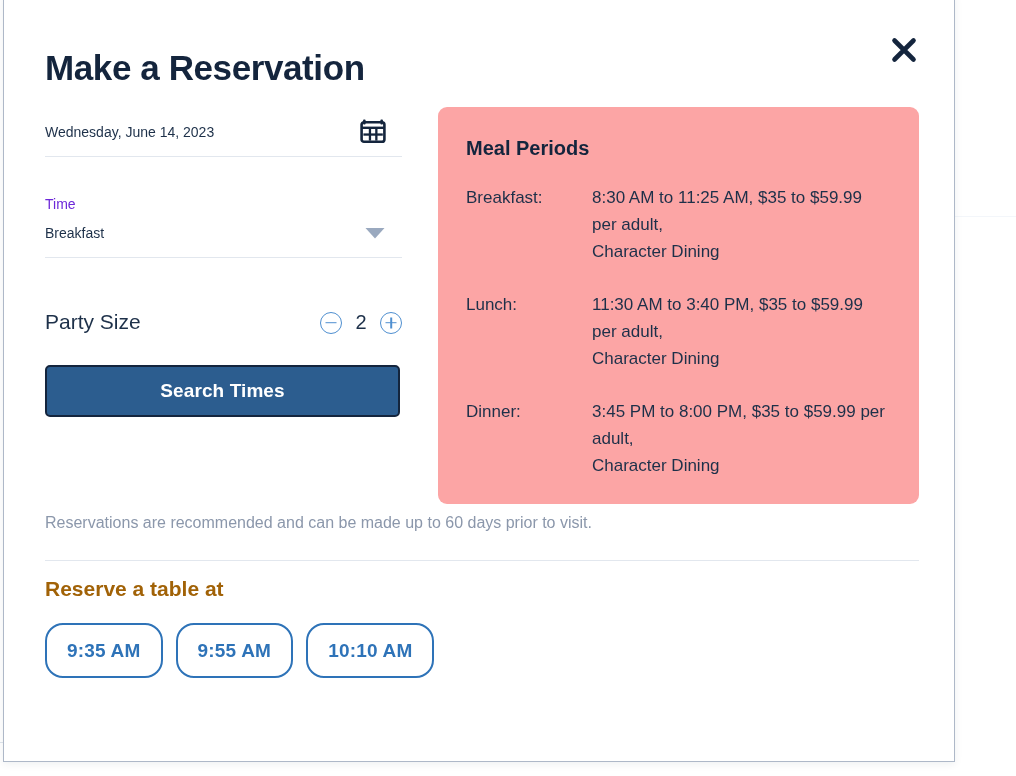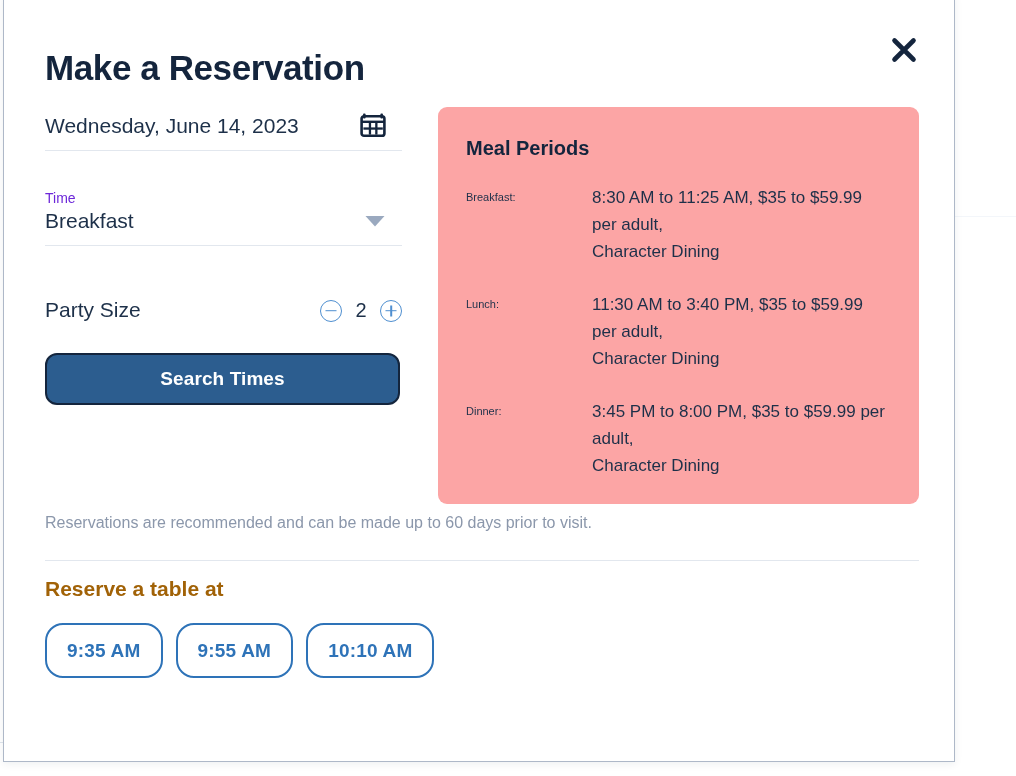--- a/index.html
+++ b/index.html
@@ -120,23 +120,24 @@
     border-bottom: 1px solid #e2e7ee;
     padding-bottom: 10px;
   }
   .field-label {
     font-size: 14px;
     line-height: 18px;
     color: #14253d;
   }
   .field-label.muted { color: #6d28d9; }
   .field-value {
-    font-size: 21px;
+    font-size: 14px;
     line-height: 28px;
     color: #1d3049;
+    margin-top: 6px;
   }
   .field-icon {
     position: absolute;
     right: 16px;
     bottom: 14px;
     display: flex;
     align-items: center;
     justify-content: center;
   }
   .field-icon.date-ico { right: 16px; bottom: 12px; }
@@ -200,21 +201,21 @@
   }
 
   
   .search-btn {
     display: block;
     width: 355px;
     height: 52px;
     margin-top: 31px;
     background: #2c5d8f;
     border: 2px solid #14253d;
-    border-radius: 12px;
+    border-radius: 5px;
     color: #ffffff;
     font-size: 19px;
     font-weight: bold;
     font-family: "Liberation Sans", sans-serif;
     cursor: pointer;
     letter-spacing: 0.1px;
   }
 
   
   .meal-panel {
@@ -234,21 +235,21 @@
     color: #14253d;
     margin: 0 0 24px 0;
   }
   .meal-row {
     display: flex;
     margin-bottom: 26px;
   }
   .meal-name {
     width: 126px;
     flex: 0 0 126px;
-    font-size: 11px;
+    font-size: 17px;
     line-height: 27px;
     color: #1d3049;
   }
   .meal-desc {
     font-size: 17px;
     line-height: 27px;
     color: #1d3049;
     max-width: 300px;
   }
 

